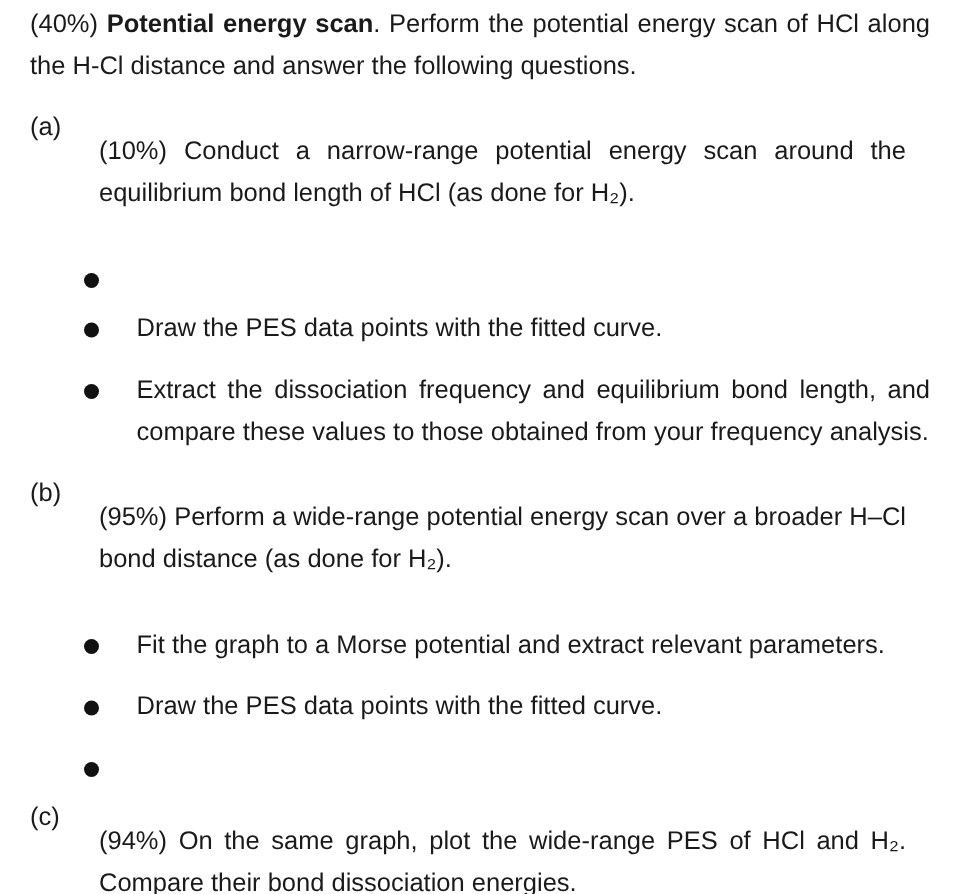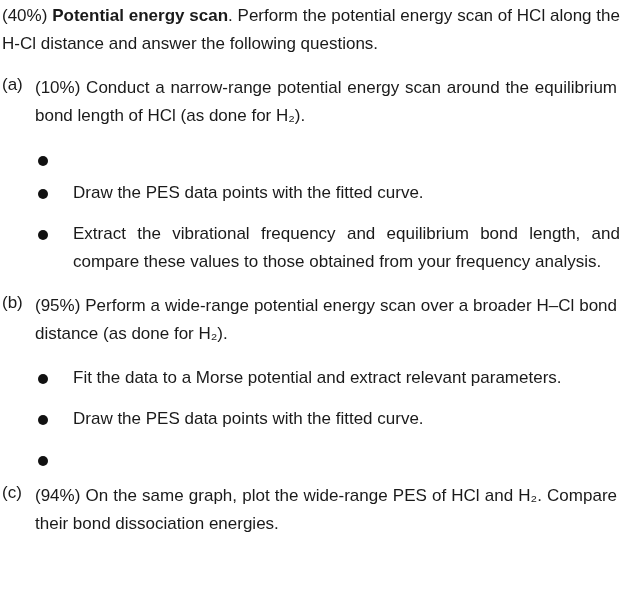--- a/index.html
+++ b/index.html
@@ -13,42 +13,42 @@
     overflow: hidden;
     font-family: "Liberation Sans", sans-serif;
     font-size: 17px;
     line-height: 28px;
     color: #1a1a1a;
   }
   .page {
     box-sizing: border-box;
     width: 640px;
     height: 540px;
-    padding: 2px 20px 0 2px;
+    padding: 2px 20px 0 20px;
     background: #ffffff;
   }
   .para {
     margin: 0 0 13px 0;
     text-align: justify;
   }
   .b {
     font-weight: bold;
   }
   .item {
     display: flex;
     align-items: flex-start;
     margin: 0 0 13px 0;
   }
   .ilabel {
     flex: 0 0 30px;
     width: 30px;
   }
   .itext {
     flex: 1 1 auto;
-    margin: 3px;
+    margin: 16px;
     text-align: justify;
   }
   .bullet {
     display: flex;
     align-items: flex-start;
     margin: 0 0 13px 0;
   }
   .dot {
     flex: 0 0 10px;
     width: 10px;
@@ -82,31 +82,31 @@
     <span class="dot"></span>
   </div>
 
   <div class="bullet">
     <span class="dot"></span>
     <p class="btext">Draw the PES data points with the fitted curve.</p>
   </div>
 
   <div class="bullet">
     <span class="dot"></span>
-    <p class="btext">Extract the vibrational frequency and equilibrium bond length, and compare these values to those obtained from your frequency analysis.</p>
+    <p class="btext">Extract the dissociation frequency and equilibrium bond length, and compare these values to those obtained from your frequency analysis.</p>
   </div>
 
   <div class="item">
     <span class="ilabel">(b)</span>
     <p class="itext">(95%) Perform a wide-range potential energy scan over a broader H–Cl bond distance (as done for H₂).</p>
   </div>
 
   <div class="bullet">
     <span class="dot"></span>
-    <p class="btext">Fit the data to a Morse potential and extract relevant parameters.</p>
+    <p class="btext">Fit the graph to a Morse potential and extract relevant parameters.</p>
   </div>
 
   <div class="bullet">
     <span class="dot"></span>
     <p class="btext">Draw the PES data points with the fitted curve.</p>
   </div>
 
   <div class="bullet">
     <span class="dot"></span>
   </div>

